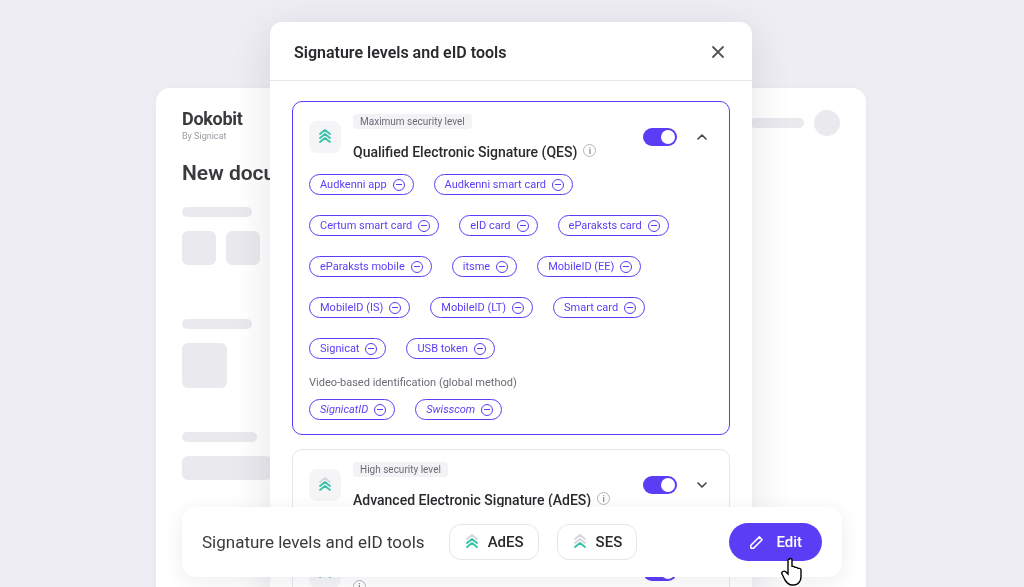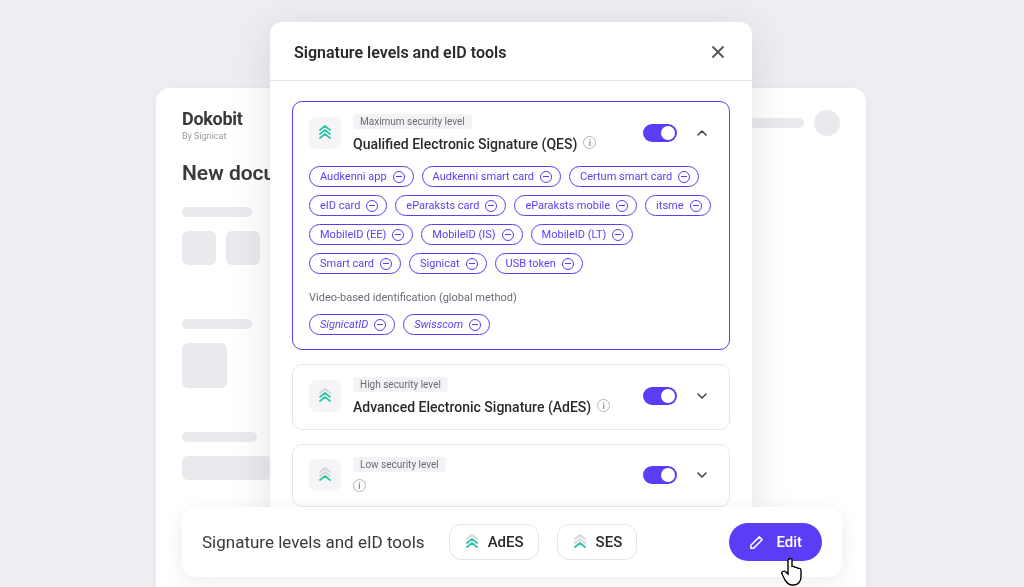--- a/index.html
+++ b/index.html
@@ -72,39 +72,39 @@
     border-radius:10px;
     padding:12px 16px 14px;
   }
   .level-card.active { border:1.5px solid var(--purple); }
   .level-head { display:flex; align-items:center; gap:12px; }
   .level-icon {
     width:32px; height:32px; border-radius:8px;
     background:#F5F5F7;
     display:flex; align-items:center; justify-content:center;
   }
-  .level-text { flex:1; display:flex; flex-direction:column; gap:7px; }
+  .level-text { flex:1; display:flex; flex-direction:column; gap:15px; }
   .level-badge {
     font-size:10px; color:var(--text-muted);
     background:#F3F3F6; padding:2px 7px; border-radius:4px;
     width:max-content;
   }
   .level-name { font-size:14px; font-weight:500; display:flex; align-items:flex-start; gap:6px;}
   .info-icon { width:13px; height:13px; border:1px solid #B5B5C0; border-radius:50%; display:inline-flex; align-items:center; justify-content:center; font-size:9px; color:#8a8a95; font-weight:600;}
   .switch {
     width:34px; height:18px; border-radius:10px; background:var(--purple);
     position:relative; cursor:pointer;
   }
   .switch::after{
     content:""; position:absolute; right:2px; top:2px; width:14px; height:14px;
     background:#fff; border-radius:50%;
   }
   .chevron { width:22px; display:flex; align-items:center; justify-content:center; color:#444; cursor:pointer; margin-left:2px;}
 
-  .chip-wrap { display:flex; flex-wrap:wrap; gap:8px; margin-top:14px; }
+  .chip-wrap { display:flex; flex-wrap:wrap; gap:20px; margin-top:14px; }
   .chip {
     font-size:11px; color:var(--purple);
     border:1px solid var(--purple);
     border-radius:12px;
     padding:3px 8px 3px 10px;
     display:inline-flex; align-items:center; gap:6px;
     cursor:pointer;
     background:#fff;
   }
   .chip-remove {

